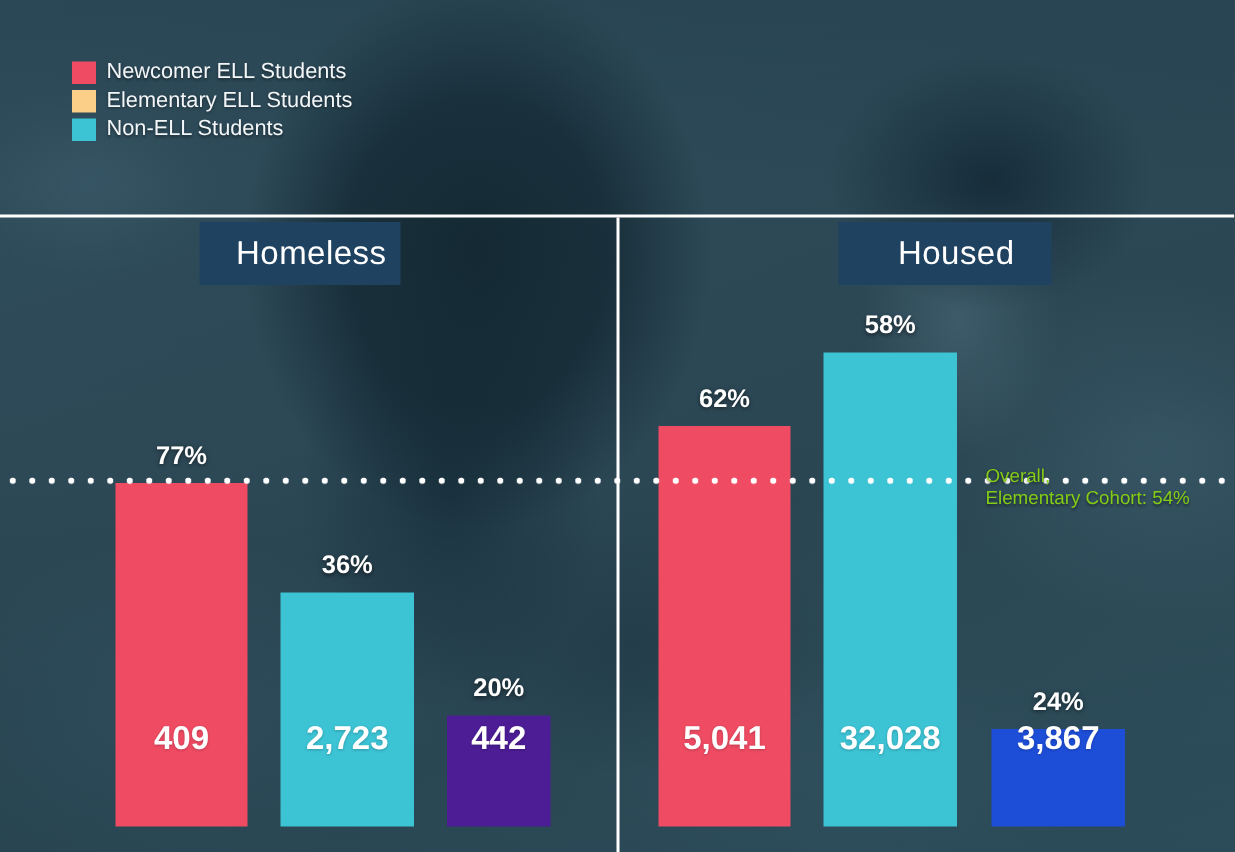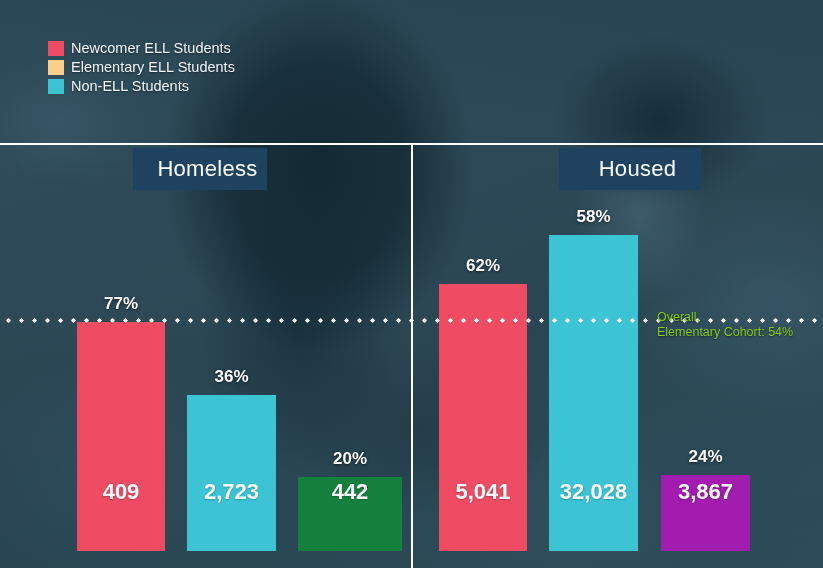--- a/index.html
+++ b/index.html
@@ -229,33 +229,33 @@
 
   <div id="plot">
       <div class="bar" style="left: 77px; width: 88px; height: 229px; bottom: 17px; background: rgb(239, 75, 99);">
         <div class="bar-pct">77%</div>
         <div class="bar-value" style="color: rgb(255, 255, 255);">409</div>
       </div>
       <div class="bar" style="left: 187px; width: 89px; height: 156px; bottom: 17px; background: rgb(60, 195, 212);">
         <div class="bar-pct">36%</div>
         <div class="bar-value" style="color: rgb(255, 255, 255);">2,723</div>
       </div>
-      <div class="bar" style="left: 298px; width: 104px; height: 74px; bottom: 17px; background: #15803d;">
+      <div class="bar" style="left: 298px; width: 69px; height: 74px; bottom: 17px; background: #4c1d95;">
         <div class="bar-pct">20%</div>
         <div class="bar-value" style="color: rgb(255, 255, 255);">442</div>
       </div>
       <div class="bar" style="left: 439px; width: 88px; height: 267px; bottom: 17px; background: rgb(239, 75, 99);">
         <div class="bar-pct">62%</div>
         <div class="bar-value" style="color: rgb(255, 255, 255);">5,041</div>
       </div>
       <div class="bar" style="left: 549px; width: 89px; height: 316px; bottom: 17px; background: rgb(60, 195, 212);">
         <div class="bar-pct">58%</div>
         <div class="bar-value" style="color: rgb(255, 255, 255);">32,028</div>
       </div>
-      <div class="bar" style="left: 661px; width: 89px; height: 76px; bottom: 17px; background: #a21caf;">
+      <div class="bar" style="left: 661px; width: 89px; height: 65px; bottom: 17px; background: #1d4ed8;">
         <div class="bar-pct">24%</div>
         <div class="bar-value" style="color: rgb(255, 255, 255);">3,867</div>
       </div>
     </div>
 
   <div id="reference-line"></div>
   <div id="reference-label">
     <div>Overall,</div>
     <div>Elementary Cohort: 54%</div>
   </div>

